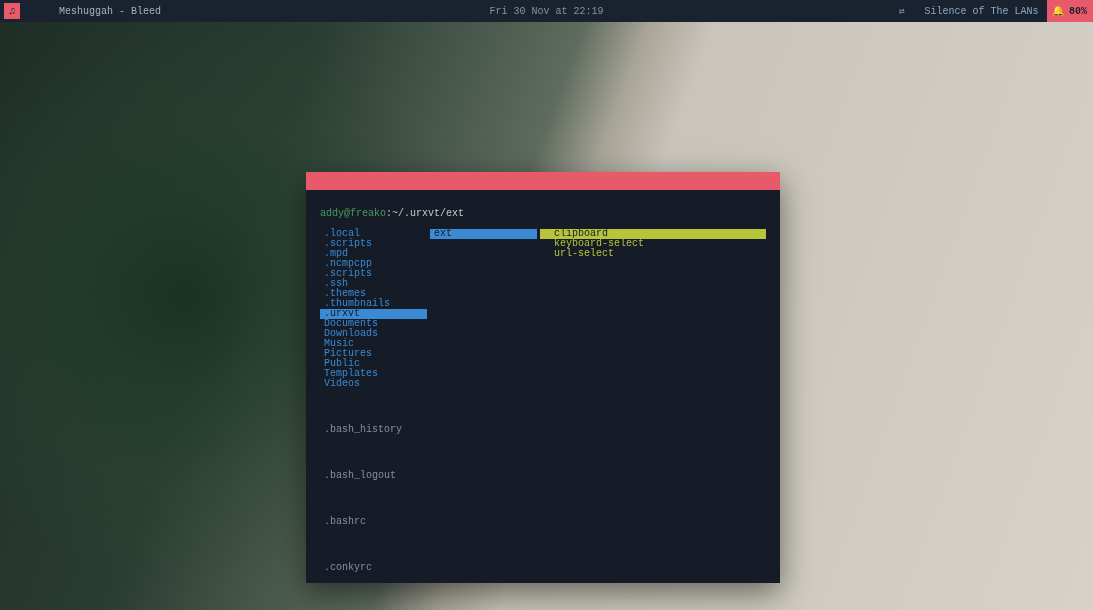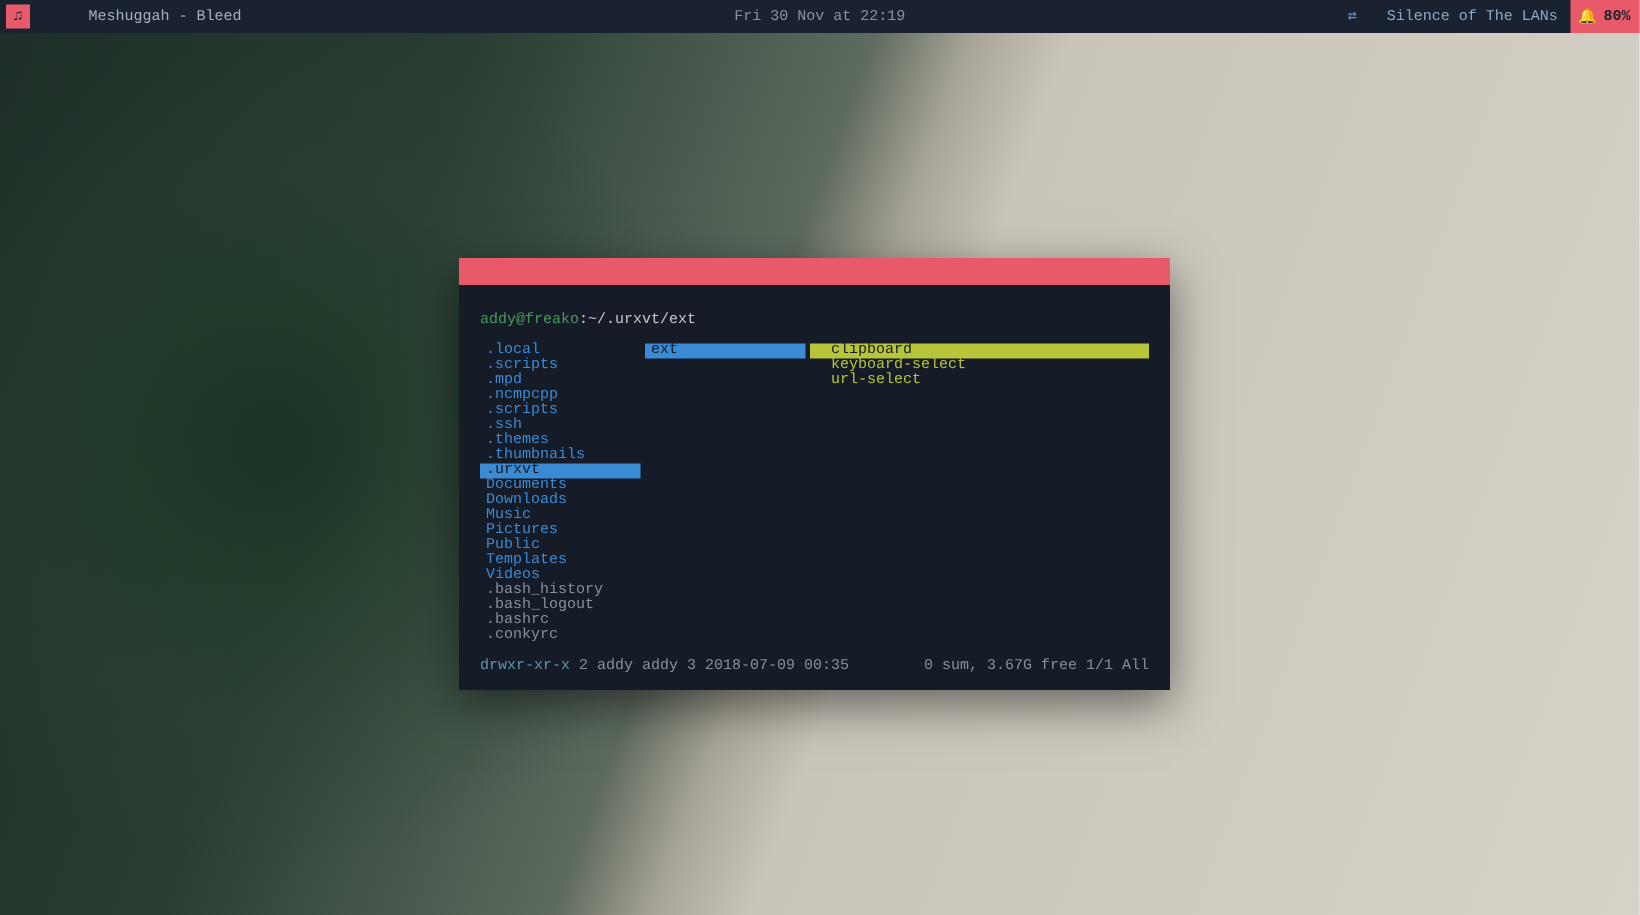--- a/index.html
+++ b/index.html
@@ -109,21 +109,21 @@
     .col3 { flex: 1; }
     .item {
       padding: 0 4px;
       height: auto;
       line-height: 10px;
       font-size: 10px;
       white-space: nowrap;
       cursor: pointer;
     }
     .dir { color: #3b8ad4; }
-    .file { color: #888f9a; }
+    .file { color: #888f9a; margin-top: 36px; }
     .exec { color: #b8c43a; padding-left: 14px; }
     .selected-blue {
       background: #3b8ad4;
       color: #151c28;
     }
     .selected-yellow {
       background: #b8c43a;
       color: #151c28;
     }
     .statusbar {
@@ -190,21 +190,14 @@
         </div>
       <div class="col col2" id="col2">
           <div class="item dir selected-blue">ext</div>
         </div>
       <div class="col col3" id="col3">
           <div class="item exec selected-yellow">clipboard</div>
           <div class="item exec">keyboard-select</div>
           <div class="item exec">url-select</div>
         </div>
     </div>
-    <div class="statusbar">
-      <div class="status-left">
-        <span class="status-perms">drwxr-xr-x</span>
-        <span class="status-details"> </span><span class="status-details">2 addy addy 3 2018-07-09 00:35</span>
-      </div>
-      <div class="status-right">0 sum, 3.67G free  1/1  All</div>
-    </div>
   </div>
 </div>
 
 </body></html>

